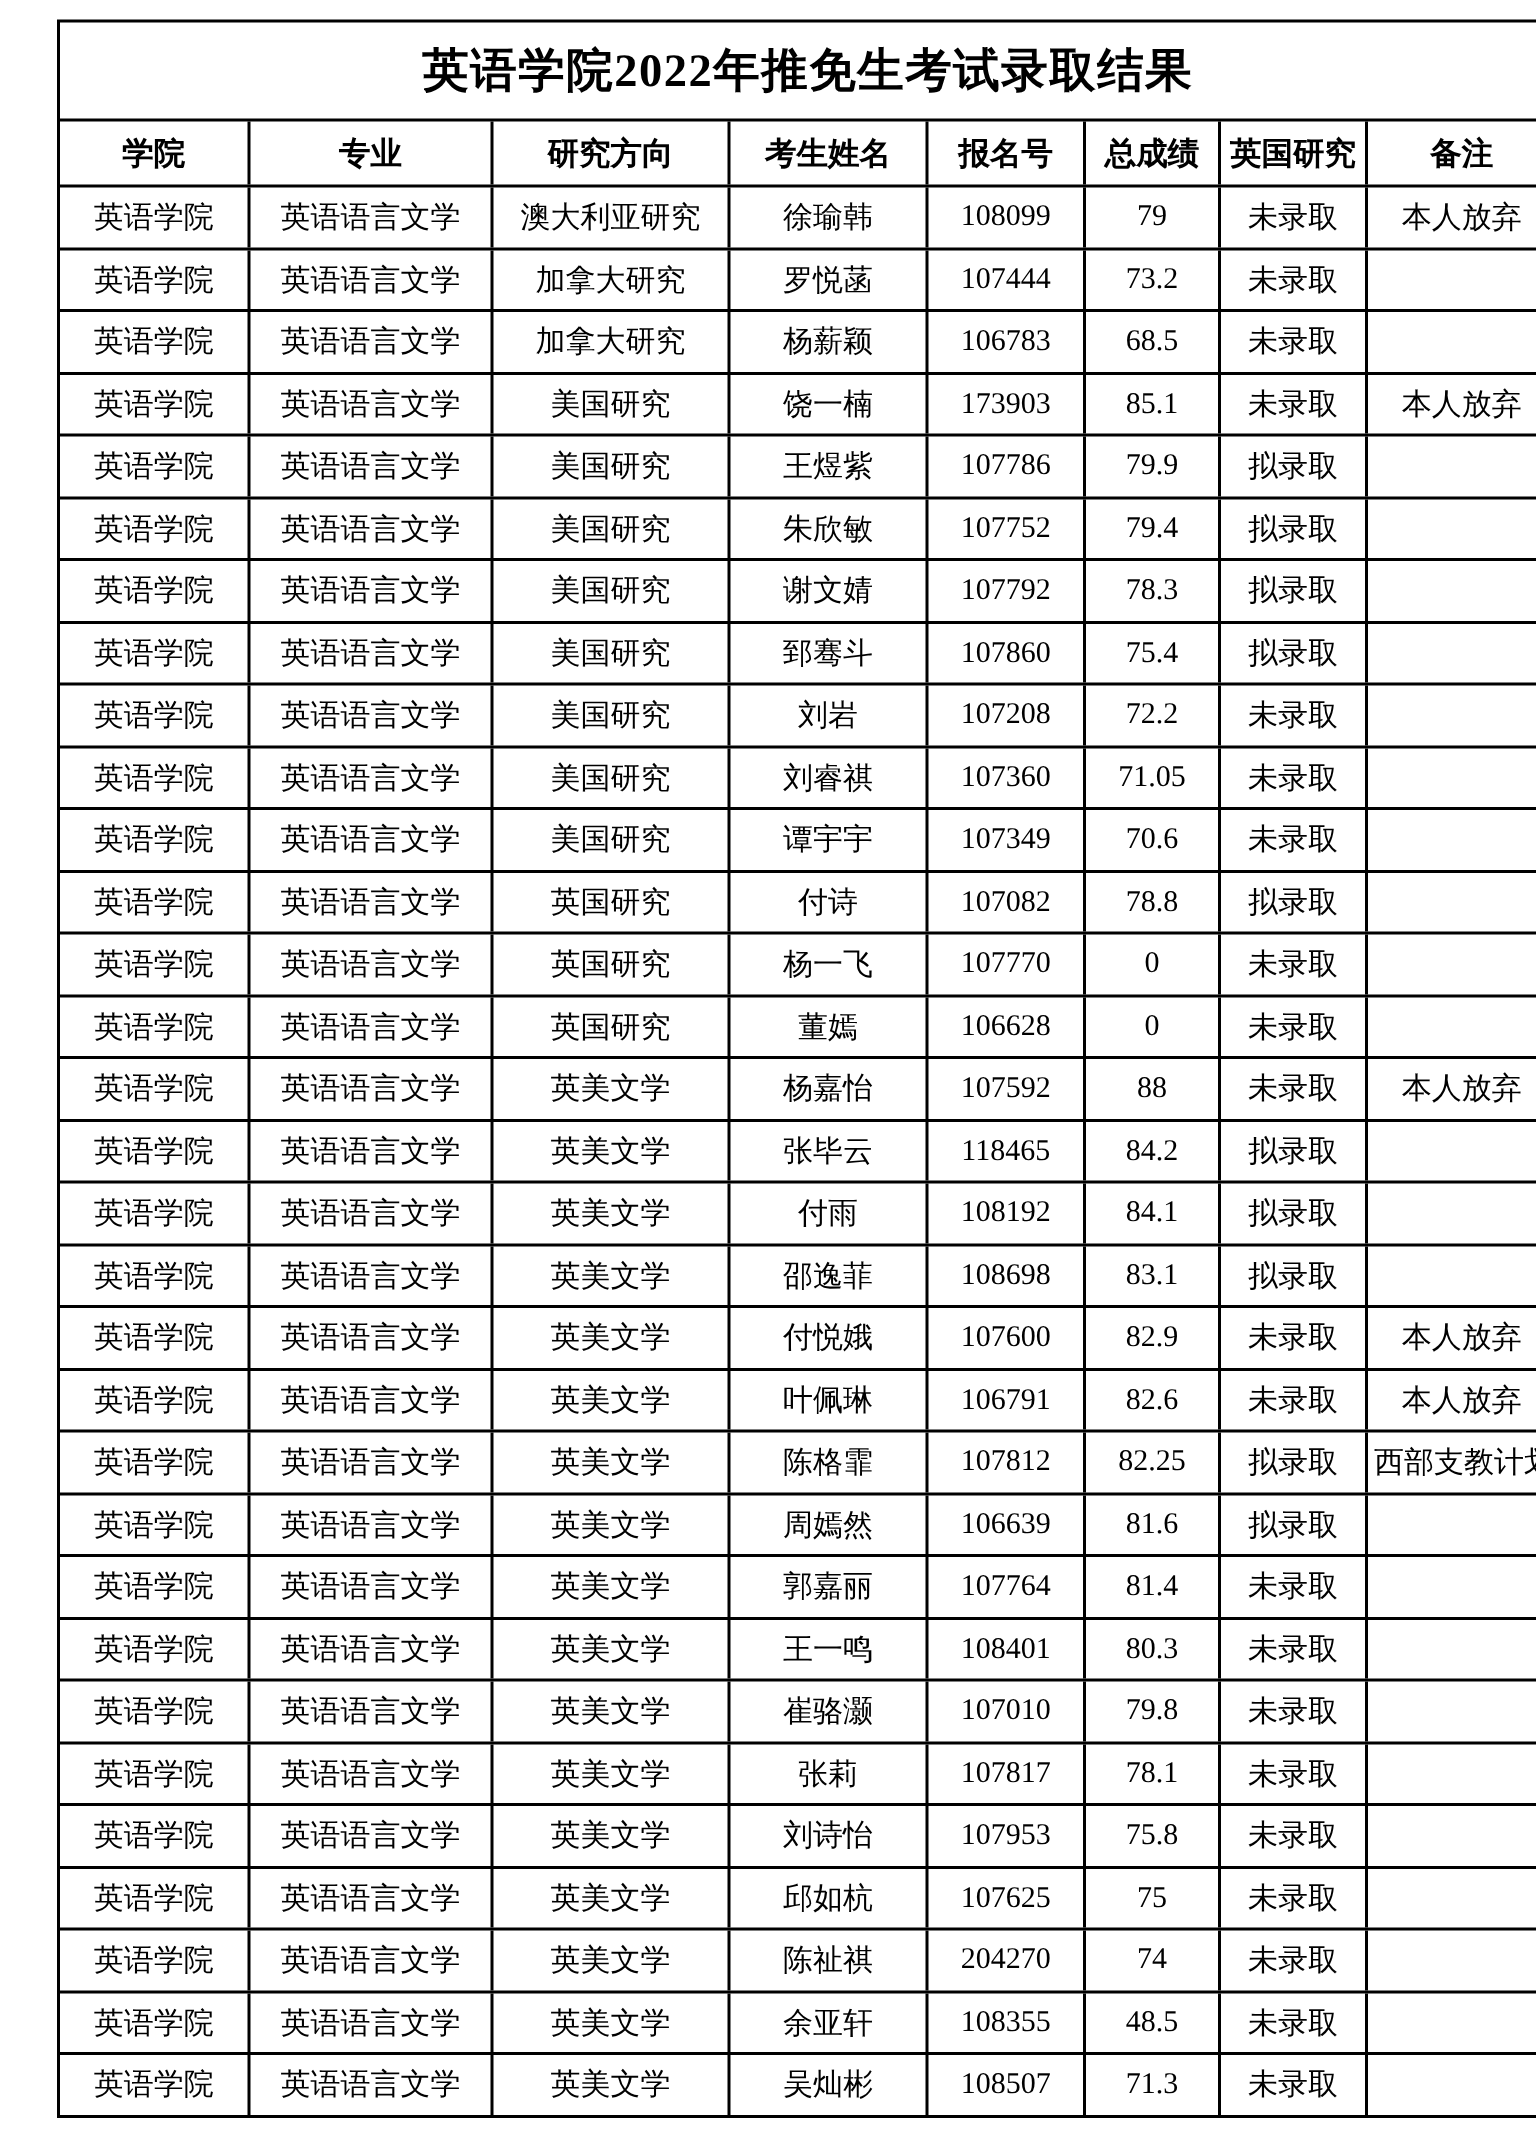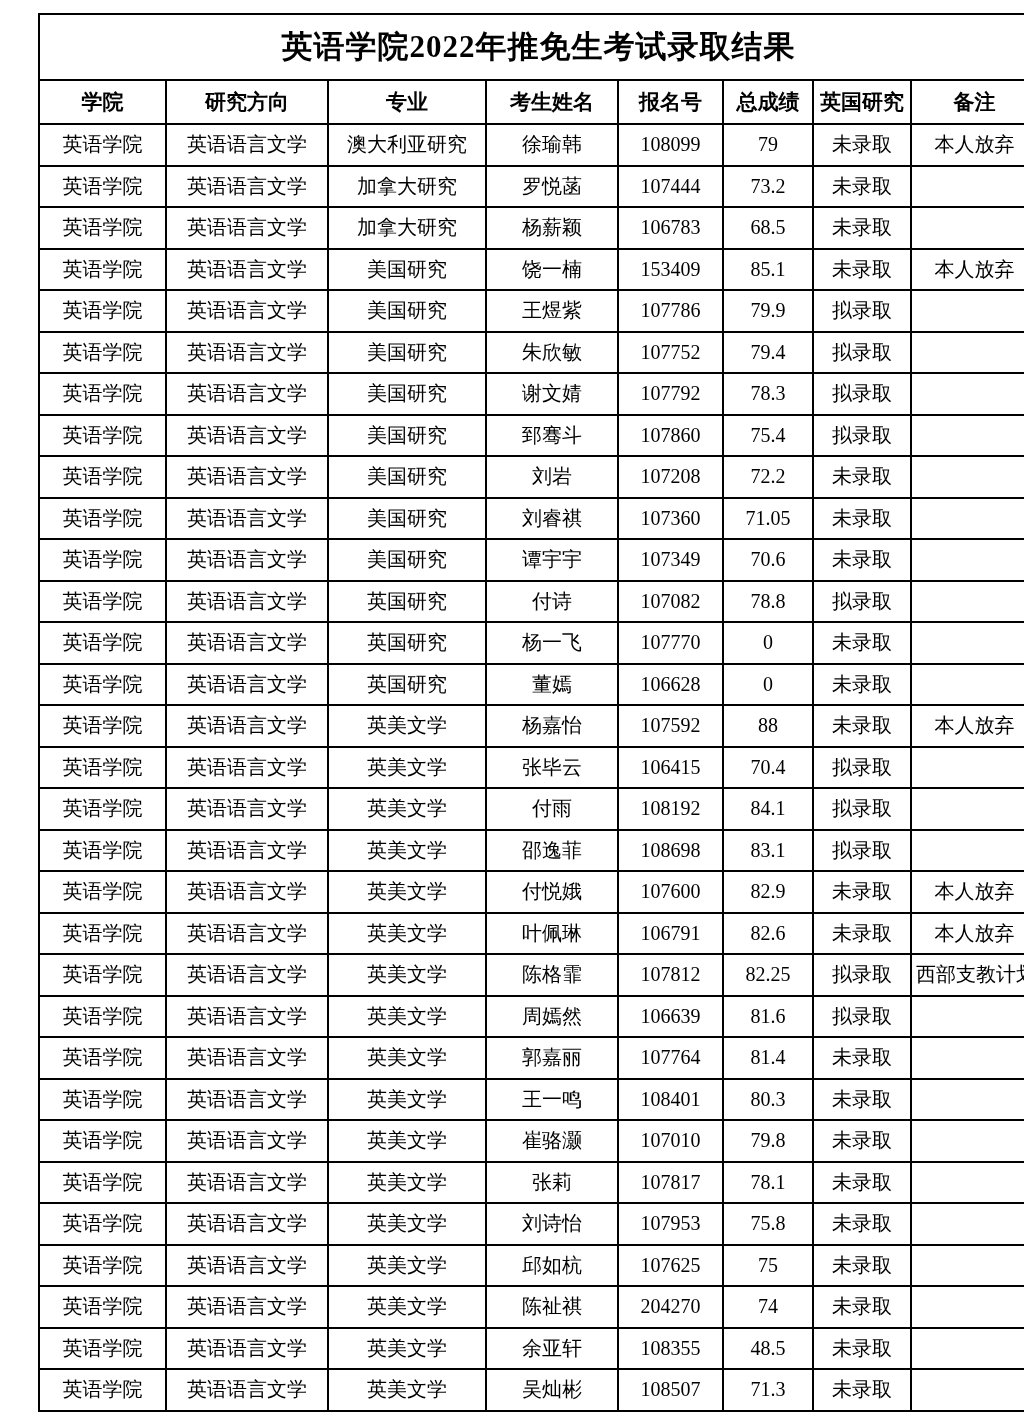--- a/index.html
+++ b/index.html
@@ -61,22 +61,22 @@
   .cell.col-7.centered { justify-content: center; padding-left: 0; text-align: right; }
 </style>
 </head>
 <body>
 
 <div class="sheet">
   <div class="title-row">英语学院2022年推免生考试录取结果</div>
 
   <div class="row header-row">
     <div class="cell col-0">学院</div>
+    <div class="cell col-1">专业</div>
     <div class="cell col-2">研究方向</div>
-    <div class="cell col-1">专业</div>
     <div class="cell col-3">考生姓名</div>
     <div class="cell col-4">报名号</div>
     <div class="cell col-5">总成绩</div>
     <div class="cell col-6">英国研究</div>
     <div class="cell col-7 centered">备注</div>
   </div>
 
   <div id="table-body">
       <div class="row">
         <div class="cell col-0">英语学院</div>
@@ -106,21 +106,21 @@
         <div class="cell col-4">106783</div>
         <div class="cell col-5">68.5</div>
         <div class="cell col-6">未录取</div>
         <div class="cell col-7 centered"></div>
       </div>
       <div class="row">
         <div class="cell col-0">英语学院</div>
         <div class="cell col-1">英语语言文学</div>
         <div class="cell col-2">美国研究</div>
         <div class="cell col-3">饶一楠</div>
-        <div class="cell col-4">153409</div>
+        <div class="cell col-4">173903</div>
         <div class="cell col-5">85.1</div>
         <div class="cell col-6">未录取</div>
         <div class="cell col-7 centered">本人放弃</div>
       </div>
       <div class="row">
         <div class="cell col-0">英语学院</div>
         <div class="cell col-1">英语语言文学</div>
         <div class="cell col-2">美国研究</div>
         <div class="cell col-3">王煜紫</div>
         <div class="cell col-4">107786</div>
@@ -226,22 +226,22 @@
         <div class="cell col-4">107592</div>
         <div class="cell col-5">88</div>
         <div class="cell col-6">未录取</div>
         <div class="cell col-7 centered">本人放弃</div>
       </div>
       <div class="row">
         <div class="cell col-0">英语学院</div>
         <div class="cell col-1">英语语言文学</div>
         <div class="cell col-2">英美文学</div>
         <div class="cell col-3">张毕云</div>
-        <div class="cell col-4">106415</div>
-        <div class="cell col-5">70.4</div>
+        <div class="cell col-4">118465</div>
+        <div class="cell col-5">84.2</div>
         <div class="cell col-6">拟录取</div>
         <div class="cell col-7 centered"></div>
       </div>
       <div class="row">
         <div class="cell col-0">英语学院</div>
         <div class="cell col-1">英语语言文学</div>
         <div class="cell col-2">英美文学</div>
         <div class="cell col-3">付雨</div>
         <div class="cell col-4">108192</div>
         <div class="cell col-5">84.1</div>

